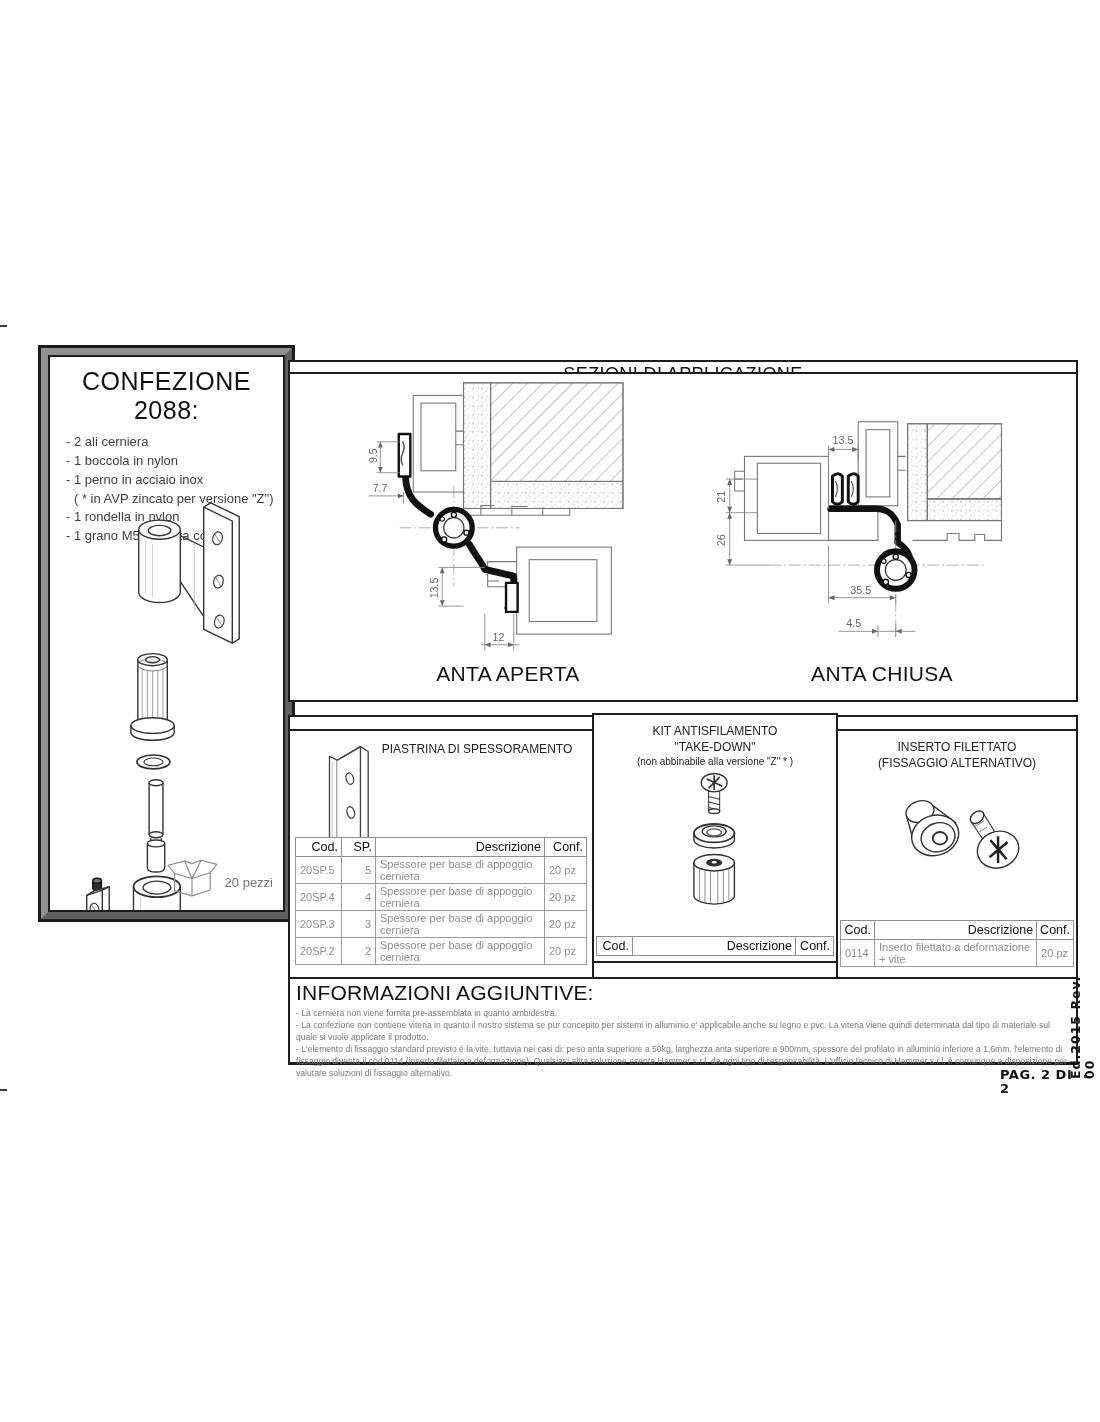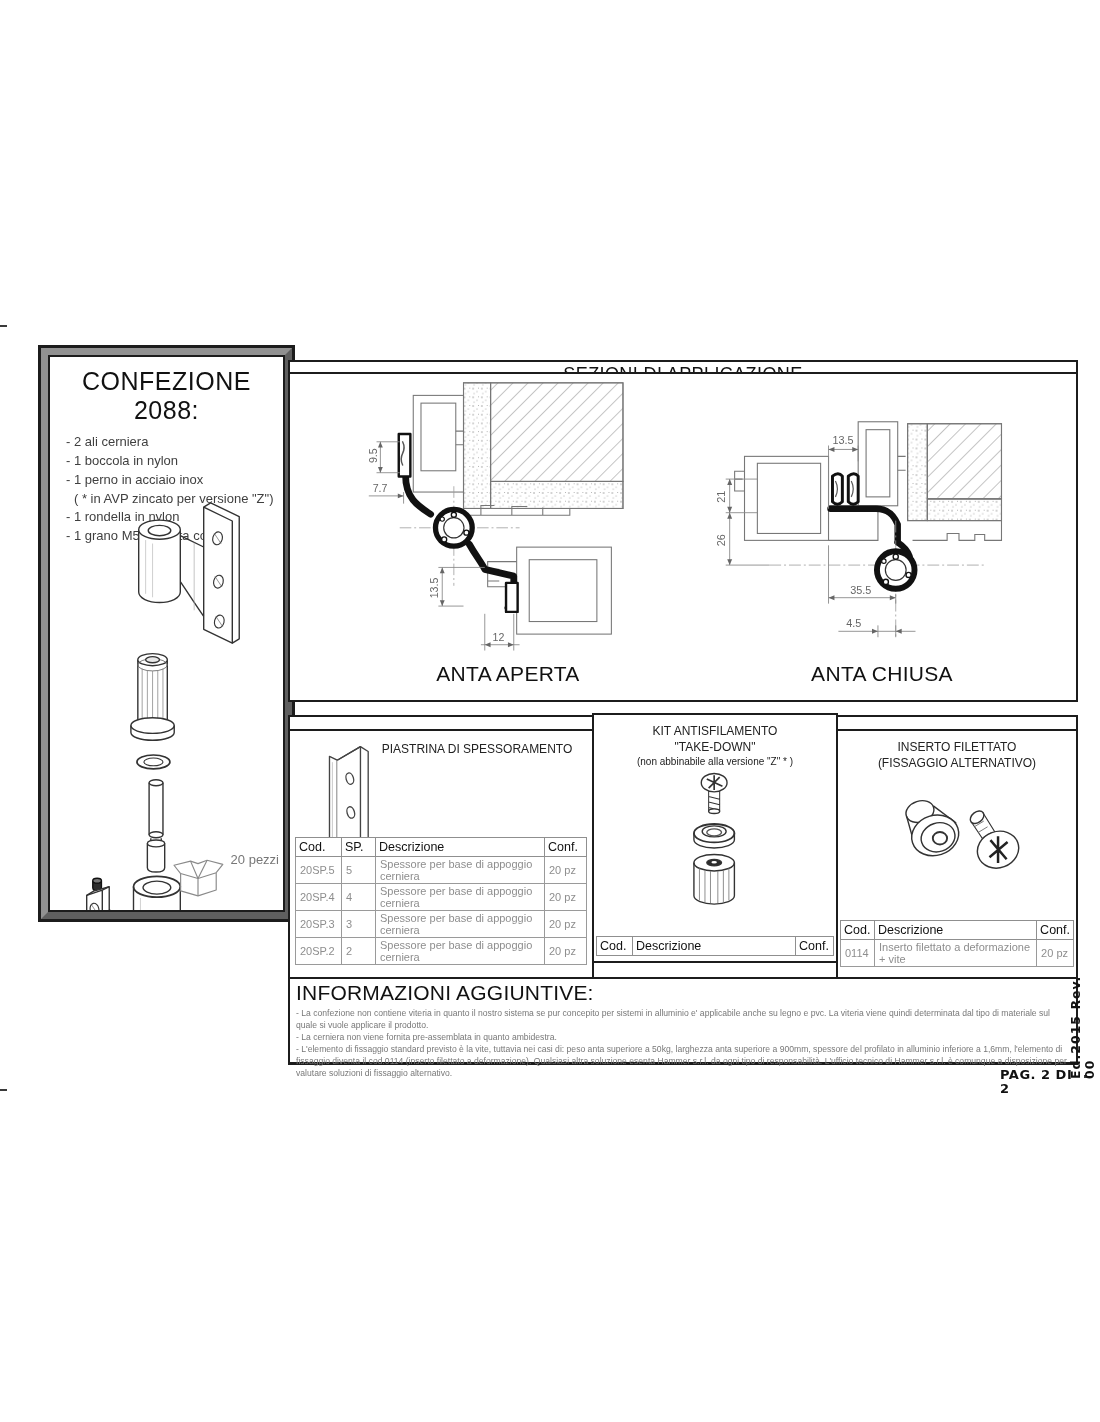--- a/index.html
+++ b/index.html
@@ -9,33 +9,33 @@
   .box{border:2px solid #1c1c1c;background:#fff;}
 
   
   .lp-outer{border:3px solid #1c1c1c;}
   .lp-mid{position:absolute;inset:0;border:7px solid #919191;border-right-color:#5f5f5f;border-bottom-color:#5f5f5f;}
   .lp-in{position:absolute;inset:0;border:2px solid #1c1c1c;background:#fff;overflow:hidden;}
 
   .conf-title{margin-top:10px;text-align:center;font-size:25px;letter-spacing:.5px;color:#111;}
   .conf-list{margin:8px 0 0 16px;font-size:13px;line-height:1.45;color:#3f3f3f;}
   .conf-list .indent{padding-left:8px;}
-  .pieces{position:absolute;right:4px;bottom:10px;display:flex;gap:4px;}
+  .pieces{position:absolute;right:10px;bottom:10px;display:flex;align-items:flex-end;gap:4px;}
   .pieces-label{font-size:13px;color:#777;padding-bottom:10px;}
 
   .sec-header{display:flex;align-items:center;justify-content:center;
               font-size:18px;letter-spacing:.4px;color:#111;margin-top:15px;}
   .anta-label{position:absolute;font-size:21px;color:#111;letter-spacing:.3px;text-align:center;width:260px;}
 
   .acc-title{position:absolute;text-align:center;font-size:12px;color:#222;line-height:1.35;}
 
   table.acc{border-collapse:collapse;width:100%;background:#fff;}
   table.acc th{border:1px solid #8f8f8f;font-weight:400;font-size:12.5px;color:#111;padding:2px 3px;background:#fff;}
   table.acc td{border:1px solid #9a9a9a;font-size:11px;color:#8e8e8e;padding:1px 4px;}
-  table.acc td.c,table.acc th.c{text-align:left;}
+  table.acc td.c,table.acc th.c{text-align:right;}
   .tbl-wrap{position:absolute;left:5px;right:5px;}
 
   .info-title{font-size:21px;font-weight:normal;color:#111;margin:2px 0 2px 6px;letter-spacing:.2px;}
   .info-bullets{margin:0 8px 0 6px;font-size:8.6px;line-height:1.4;color:#787878;}
 
   .pag{font-family:"DejaVu Sans",sans-serif;font-weight:bold;font-size:13px;line-height:1.05;color:#111;letter-spacing:.5px;}
   .edition{font-family:"DejaVu Sans",sans-serif;font-weight:bold;font-size:12.5px;line-height:1.15;color:#111;
            letter-spacing:1px;transform:rotate(-90deg);transform-origin:center;white-space:pre-line;}
   .cropmark{background:#3a3a3a;}
   svg text{font-family:"Liberation Sans",sans-serif;}
@@ -468,22 +468,22 @@
           <td>20 pz</td>
         </tr>
       </tbody>
         </table>
     </div>
   </div>
 
   <div class="abs box" style="left:288px;top:977px;width:790px;height:88px;border-bottom-width:3px;">
     <div class="info-title">INFORMAZIONI AGGIUNTIVE:</div>
     <div class="info-bullets">
+      <div>- La cerniera non viene fornita pre-assemblata in quanto ambidestra.</div>
       <div>- La confezione non contiene viteria in quanto il nostro sistema se pur concepito per sistemi in alluminio e' applicabile anche su legno e pvc. La viteria viene quindi determinata dal tipo di materiale sul quale si vuole applicare il prodotto.</div>
-      <div>- La cerniera non viene fornita pre-assemblata in quanto ambidestra.</div>
       <div>- L'elemento di fissaggio standard previsto è la vite, tuttavia nei casi di: peso anta superiore a 50kg, larghezza anta superiore a 900mm, spessore del profilato in alluminio inferiore a 1,6mm, l'elemento di fissaggio diventa il cod.0114 (inserto filettato a deformazione). Qualsiasi altra soluzione esenta Hammer s.r.l. da ogni tipo di responsabilità. L'ufficio tecnico di Hammer s.r.l. è comunque a disposizione per valutare soluzioni di fissaggio alternativo.</div>
     </div>
   </div>
 
   <div class="abs pag" style="left:1000px;top:1068px;width:80px;">
     <div>PAG. 2 DI</div>
     <div>2</div>
   </div>
   <div class="abs edition" style="left:1030px;top:1006px;width:112px;height:34px;">Ed.2015 Rev.
 00</div>

